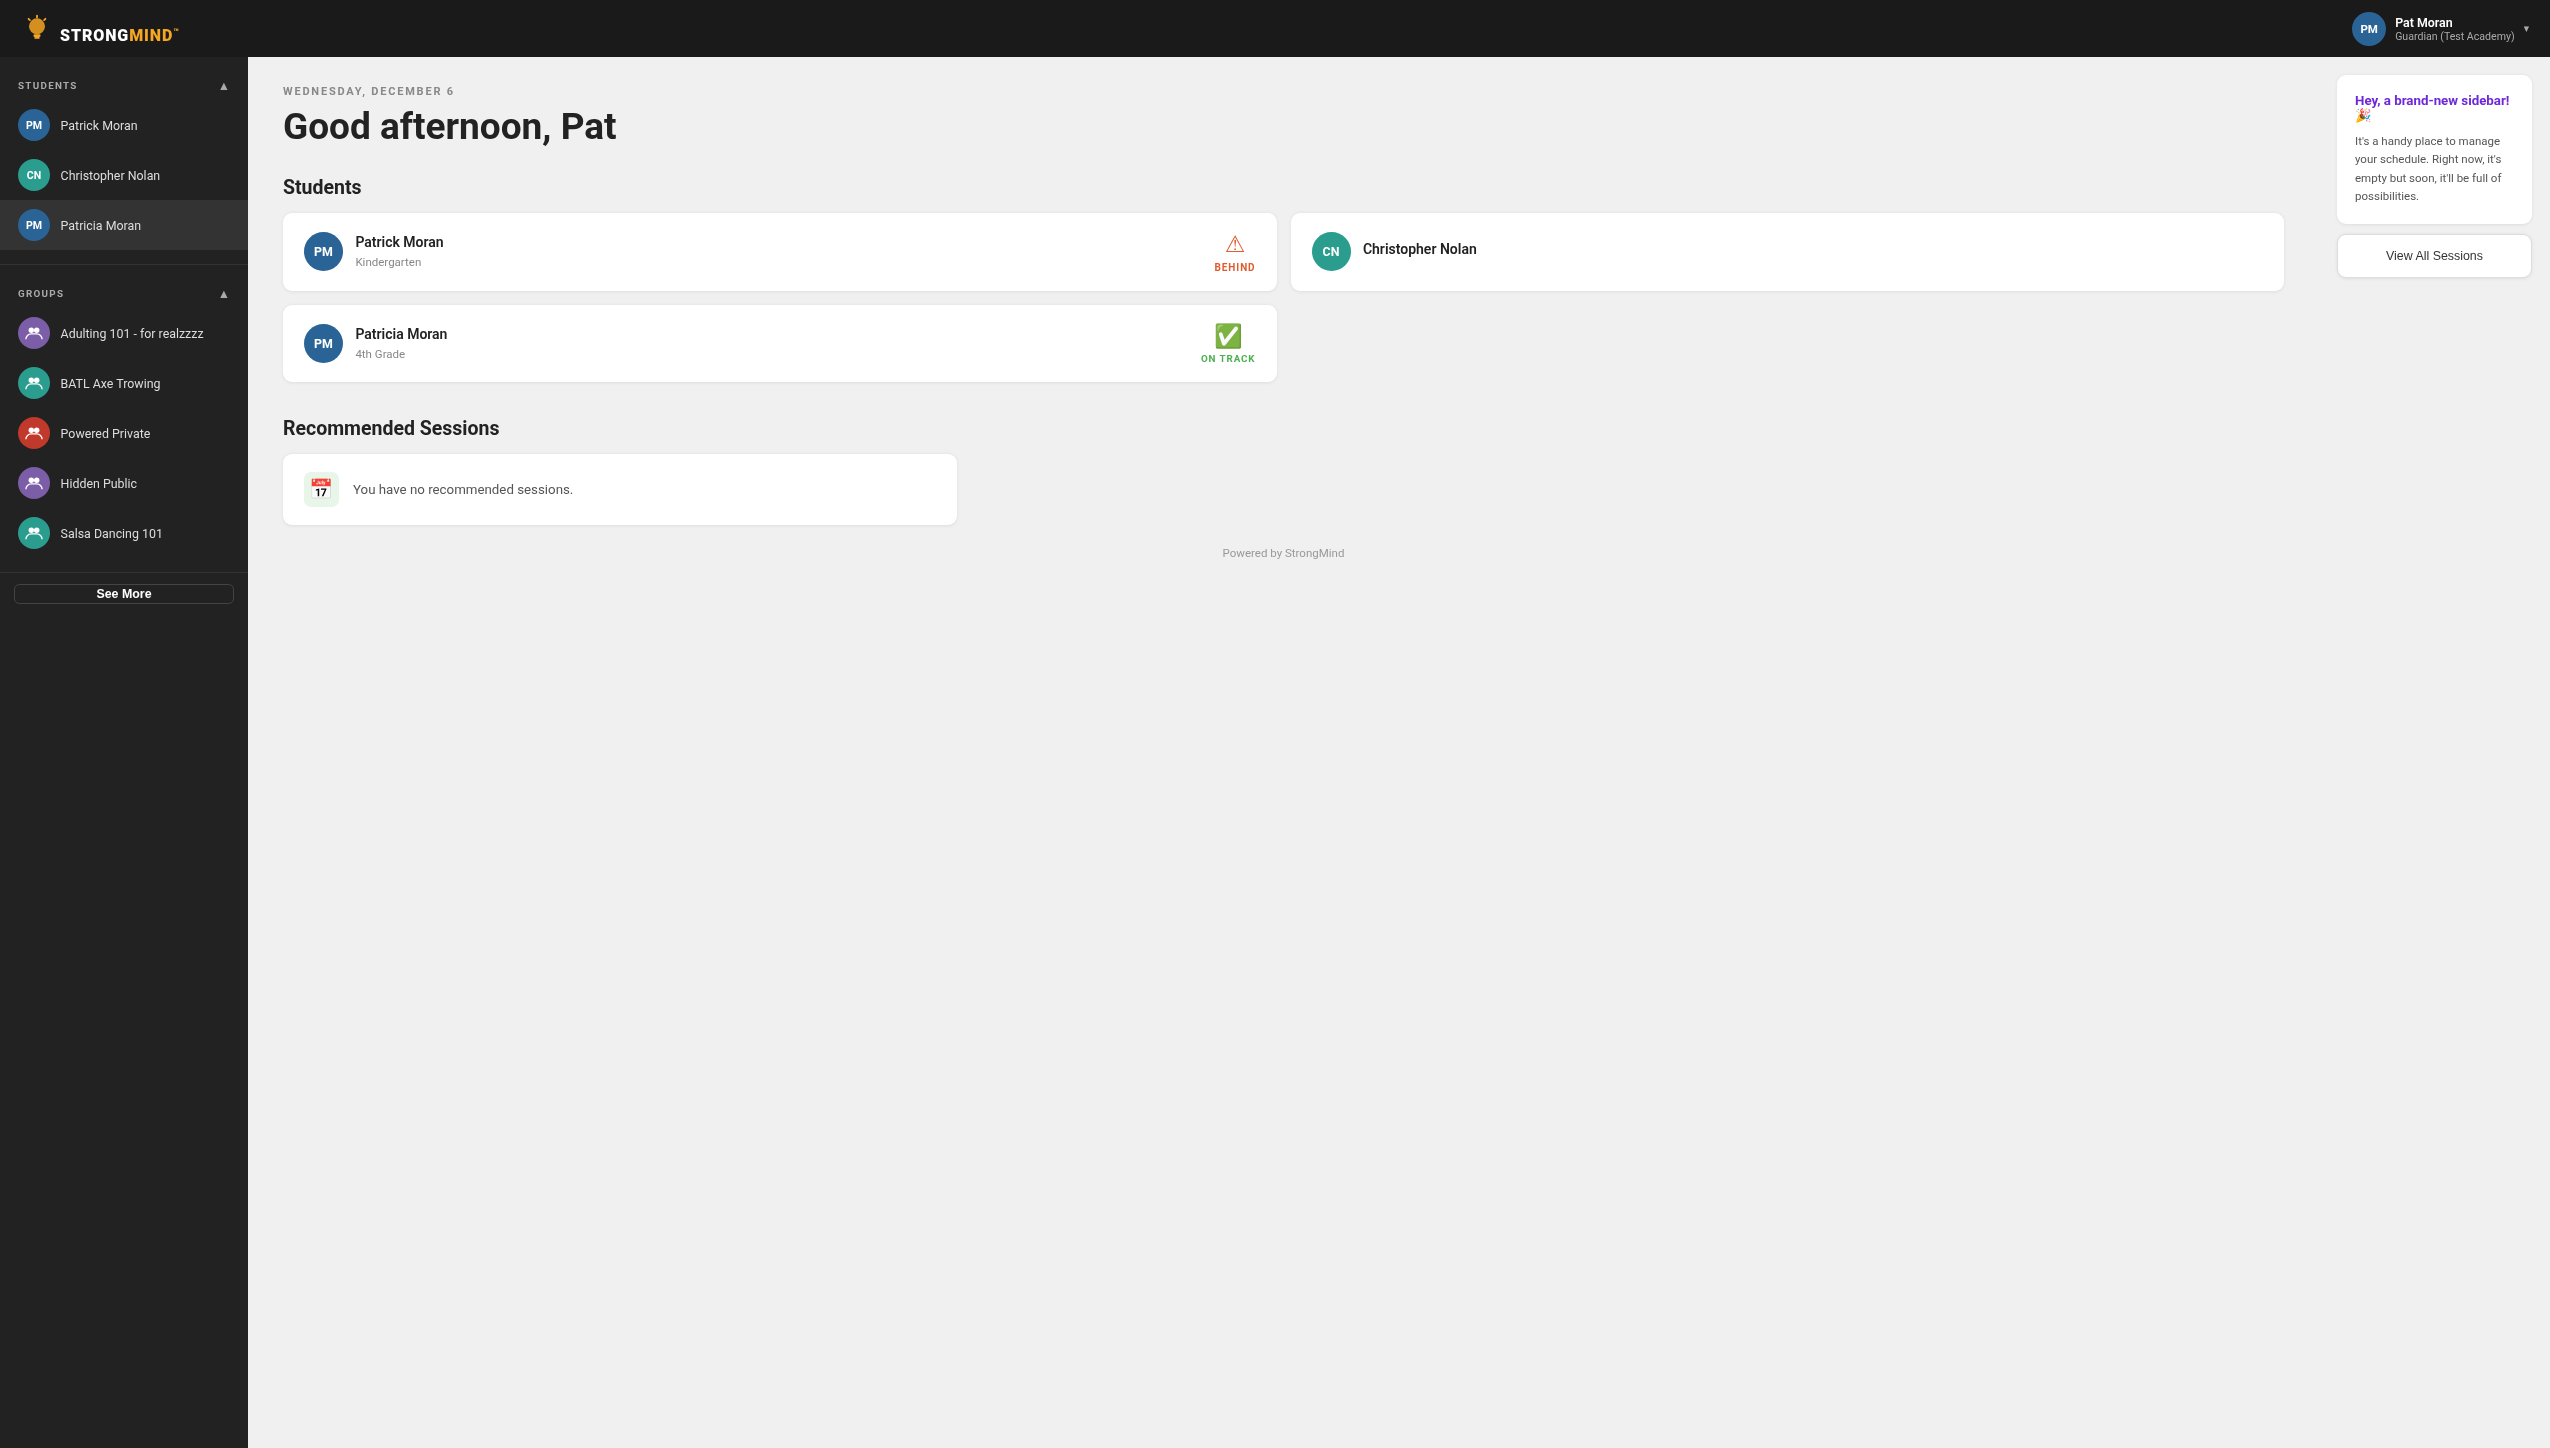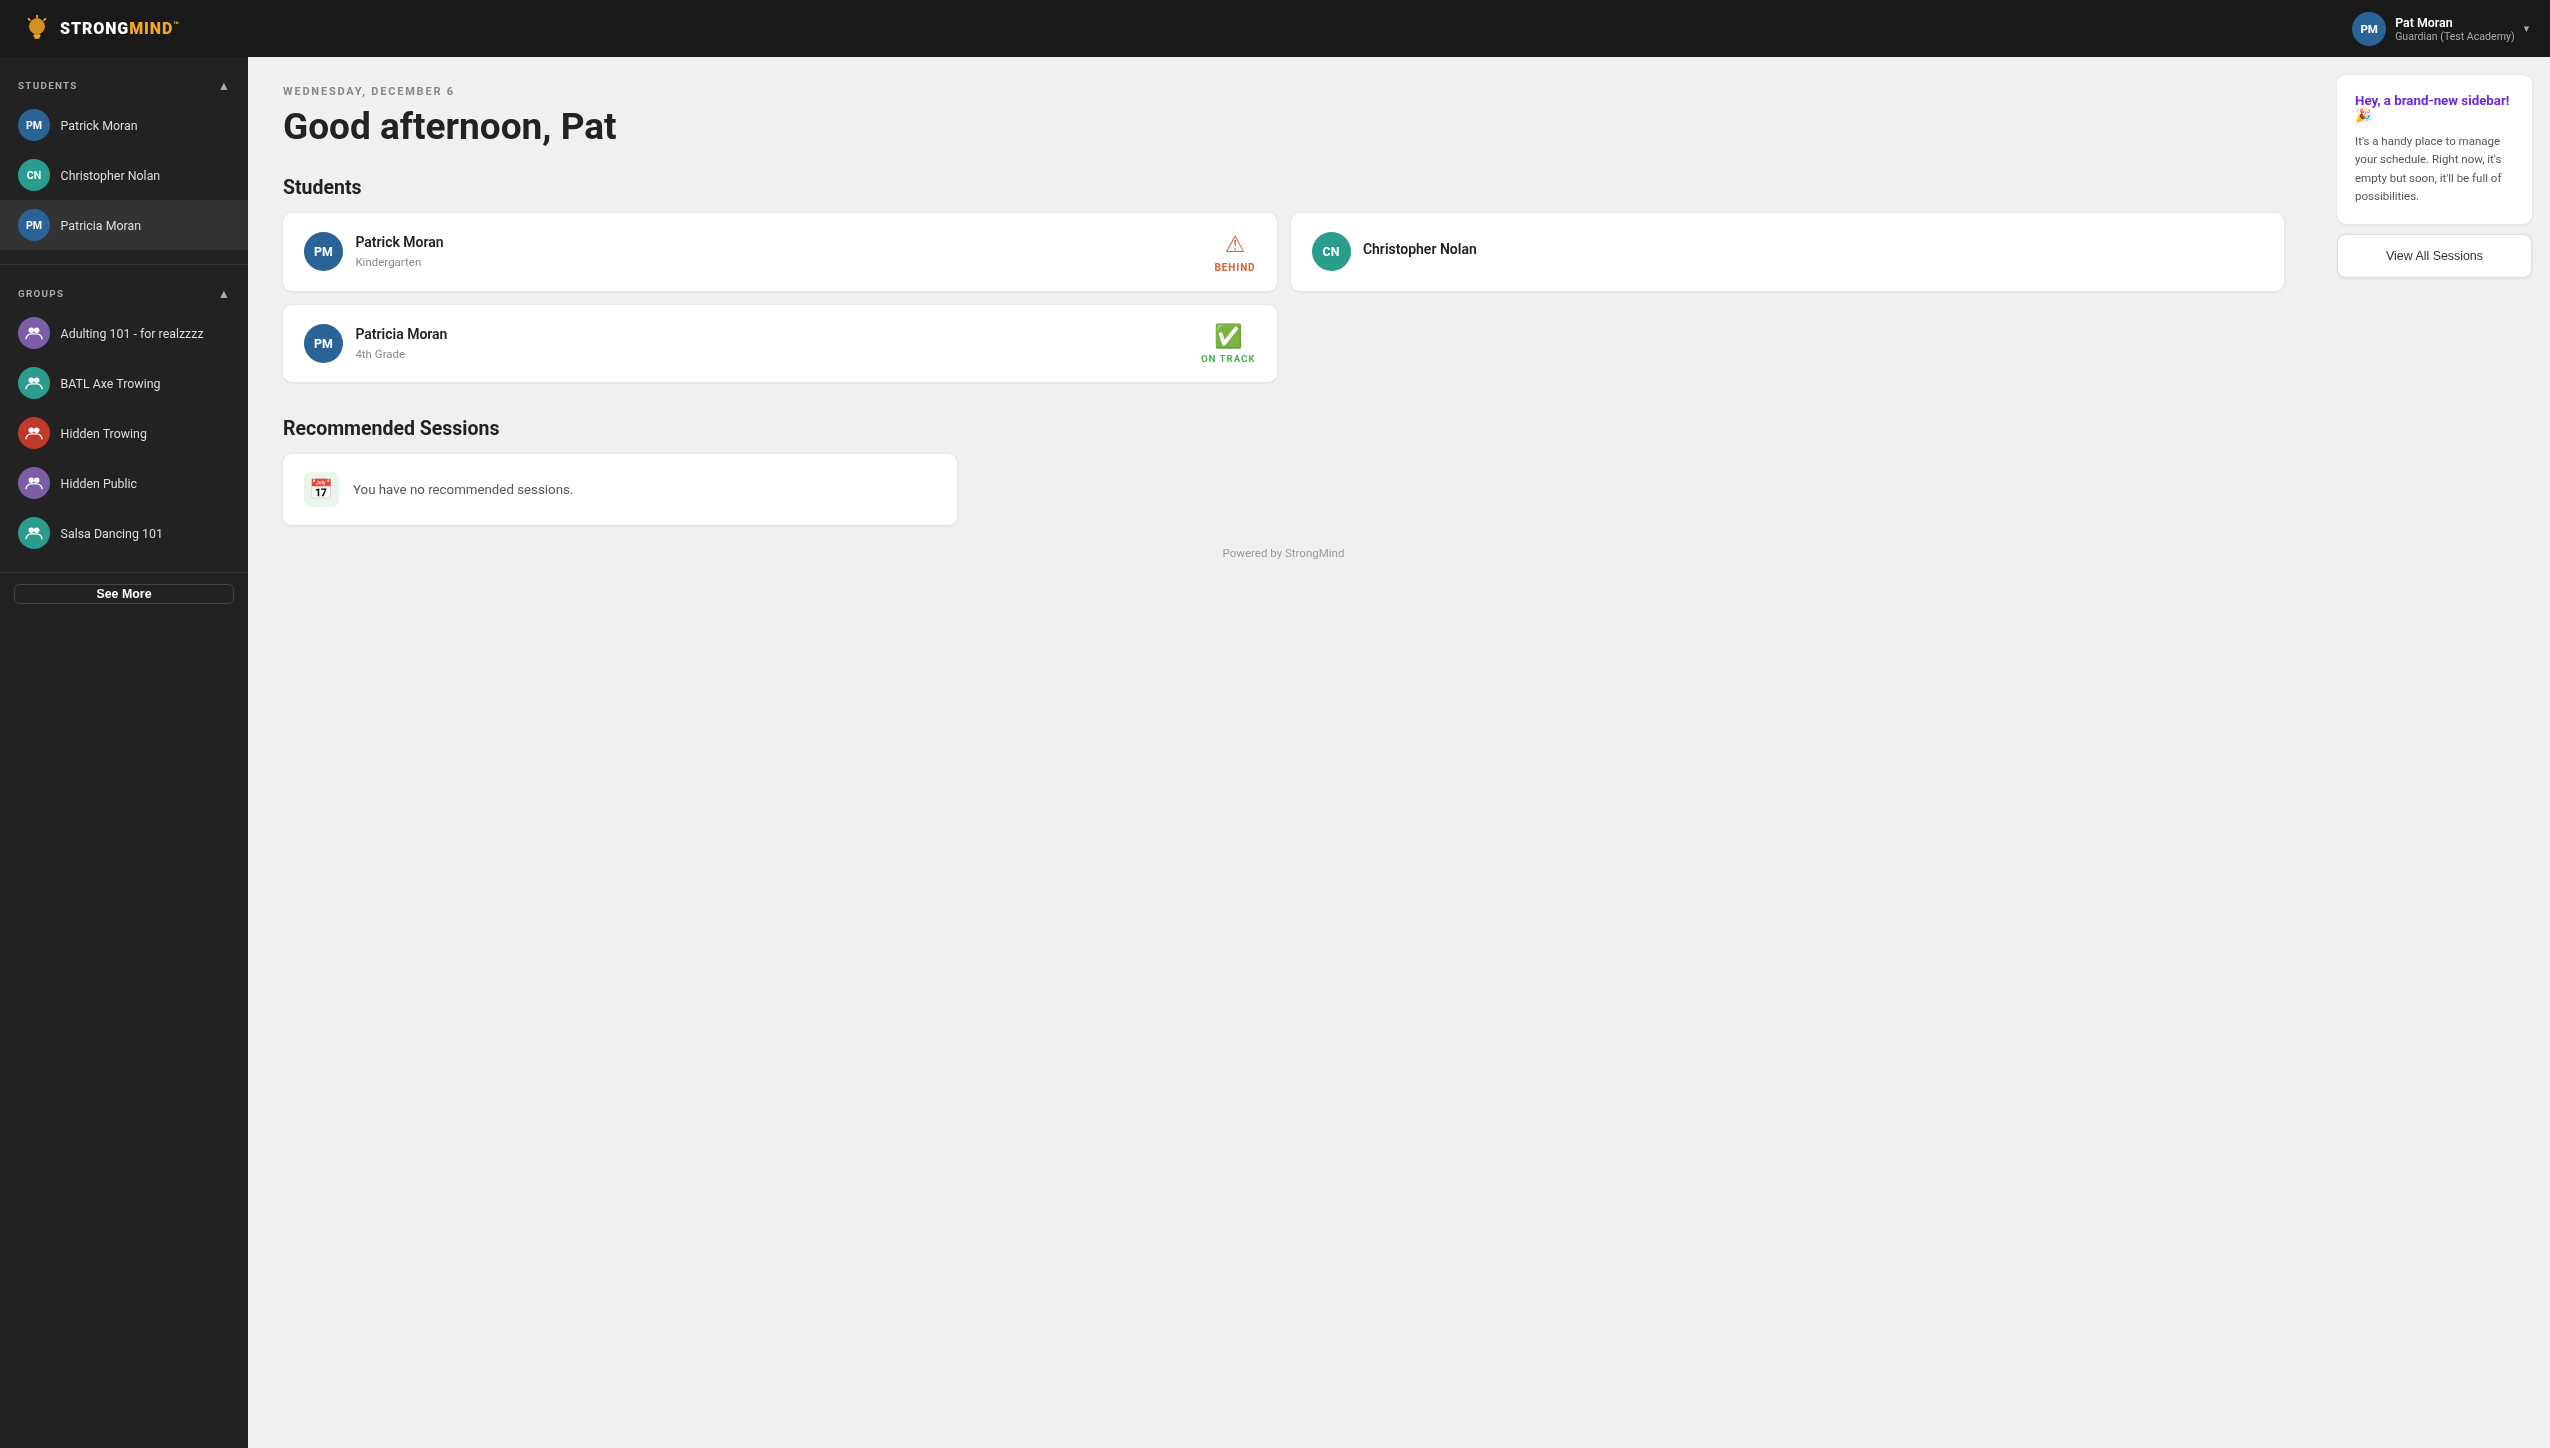--- a/index.html
+++ b/index.html
@@ -10,21 +10,21 @@
       background: #1a1a1a;
       display: flex;
       align-items: center;
       padding: 0 21px;
       height: 57px;
       flex-shrink: 0;
       justify-content: space-between;
     }
     .logo-area {
       display: flex;
-      align-items: center;
+      align-items: flex-end;
       gap: 7px;
     }
     .logo-icon {
       width: 32px;
       height: 32px;
     }
     .nav-links {
       display: flex;
       align-items: center;
       gap: 35px;
@@ -369,21 +369,21 @@
       </div>
 
       <div class="sidebar-item">
         <div class="group-avatar" style="background:#c0392b;">
           <svg width="18" height="18" viewBox="0 0 20 20" fill="white">
               <circle cx="7" cy="7" r="3"></circle>
               <circle cx="13" cy="7" r="3"></circle>
               <path d="M1 17c0-3.3 2.7-6 6-6h6c3.3 0 6 2.7 6 6" stroke="white" stroke-width="1.5" fill="none"></path>
             </svg>
         </div>
-        <span class="sidebar-label">Hidden Trowing</span>
+        <span class="sidebar-label">Powered Private</span>
       </div>
 
       <div class="sidebar-item">
         <div class="group-avatar" style="background:#7b5ea7;">
           <svg width="18" height="18" viewBox="0 0 20 20" fill="white">
               <circle cx="7" cy="7" r="3"></circle>
               <circle cx="13" cy="7" r="3"></circle>
               <path d="M1 17c0-3.3 2.7-6 6-6h6c3.3 0 6 2.7 6 6" stroke="white" stroke-width="1.5" fill="none"></path>
             </svg>
         </div>

